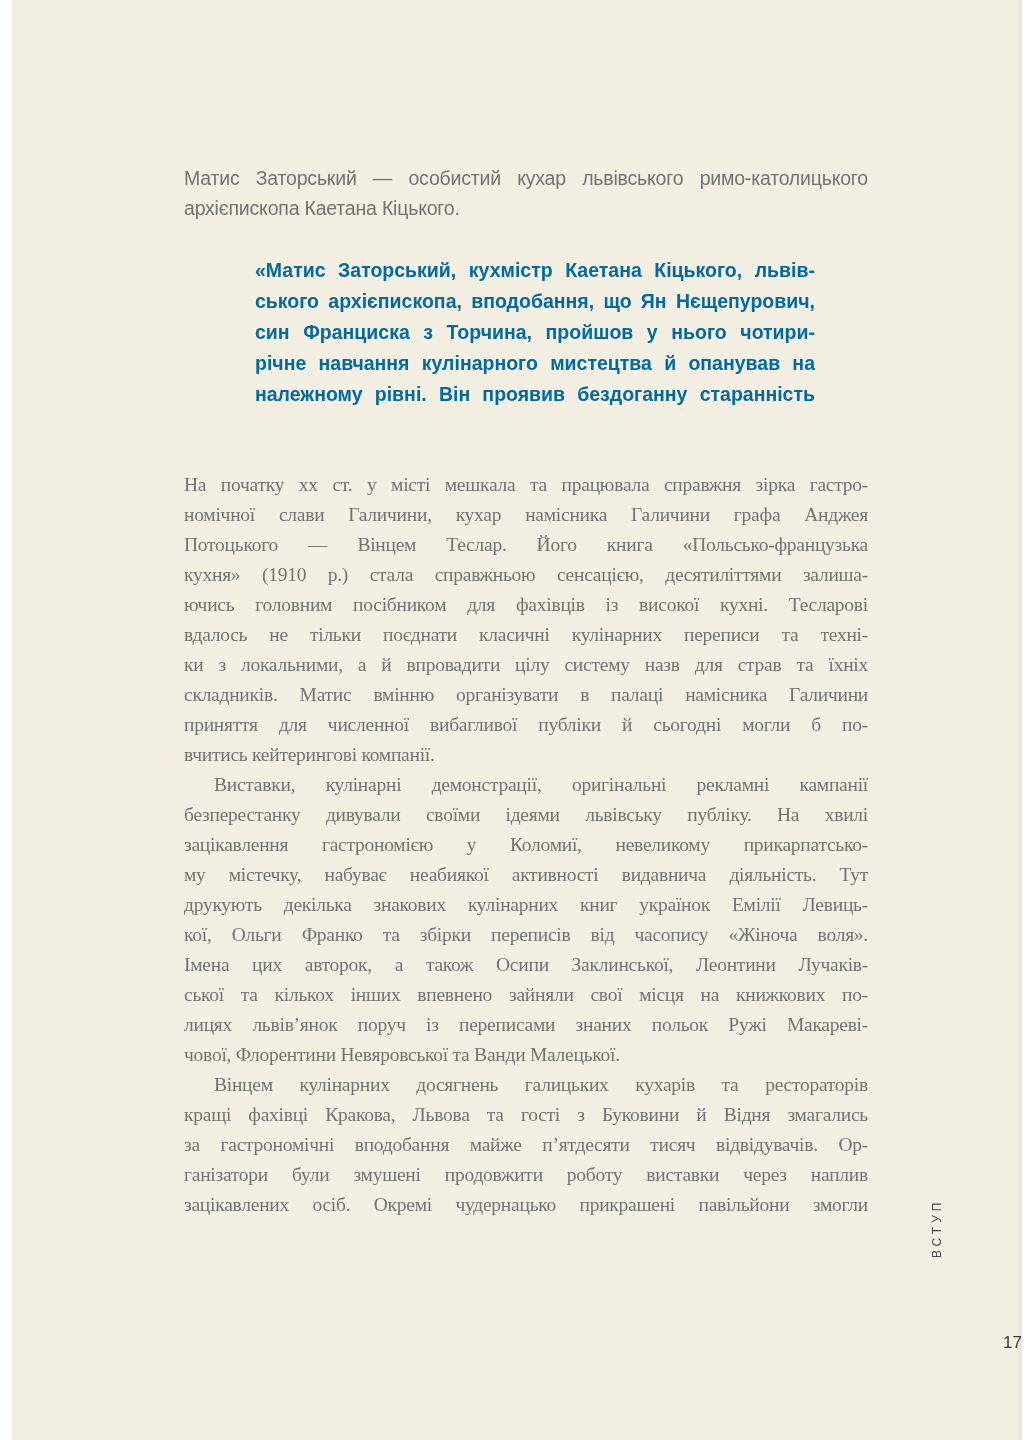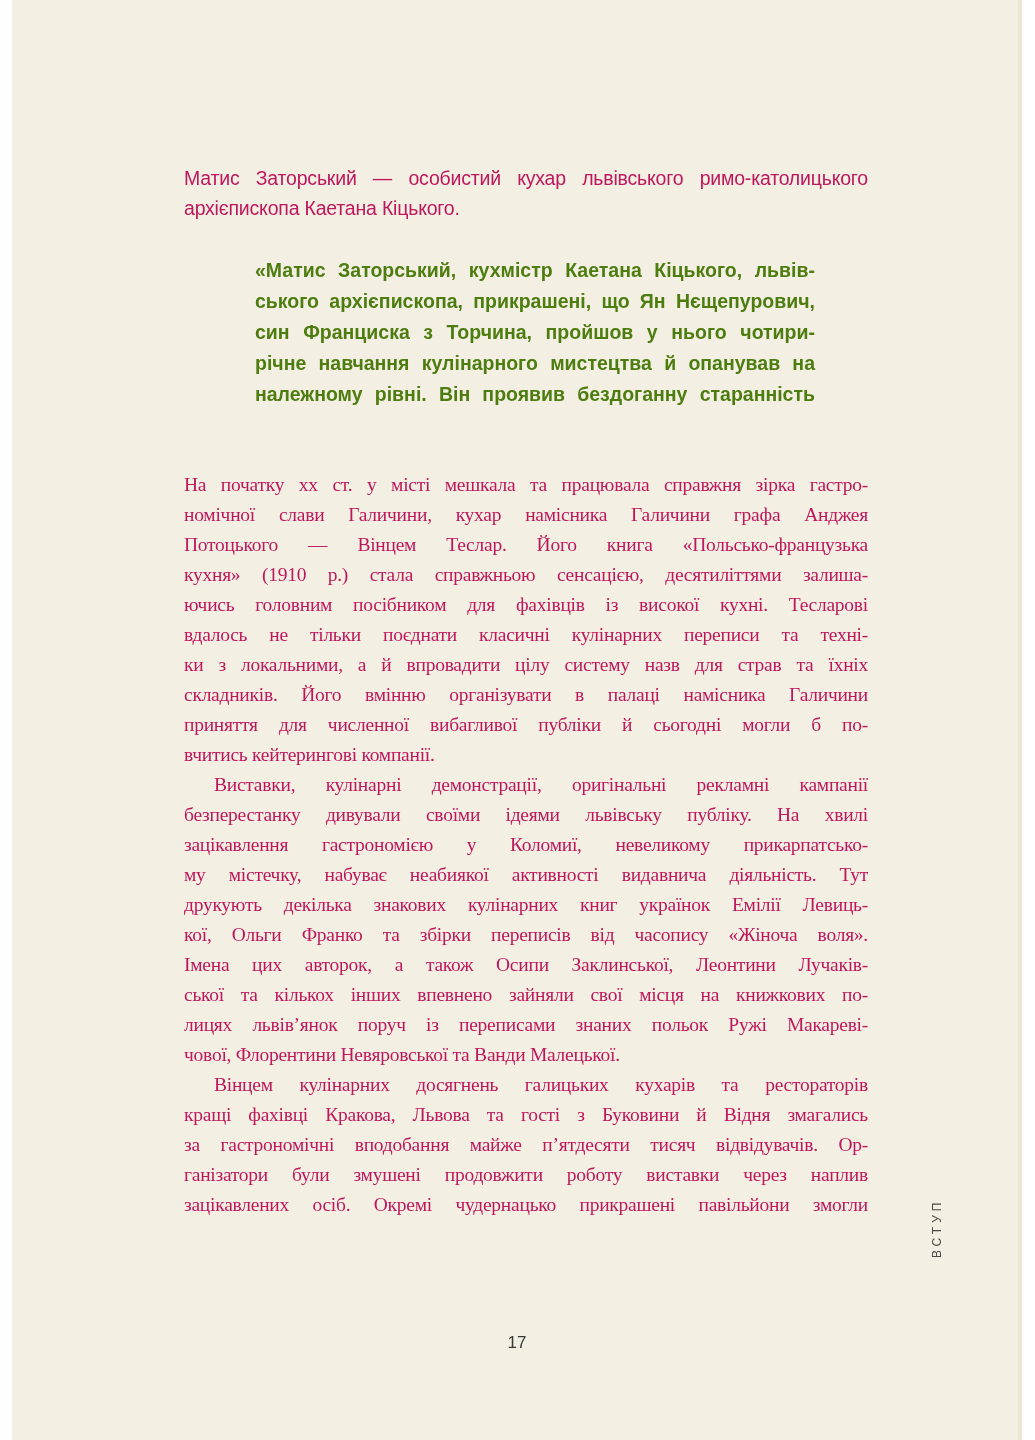--- a/index.html
+++ b/index.html
@@ -27,21 +27,21 @@
       top: 0;
       width: 4px;
       height: 1440px;
       background: #ece6d6;
     }
     .text-block {
       position: absolute;
       left: 172px;
       width: 684px;
       font-family: "Liberation Sans", sans-serif;
-      color: #be185d;
+      color: #737373;
       font-size: 19.5px;
       line-height: 30px;
     }
     .line {
       white-space: nowrap;
       display: block;
       text-align: justify;
       text-align-last: justify;
       height: 30px;
     }
@@ -56,38 +56,38 @@
       font-weight: 300;
       letter-spacing: -0.2px;
     }
     .quote {
       position: absolute;
       left: 243px;
       width: 560px;
       top: 255px;
       font-family: "Liberation Sans", sans-serif;
       font-weight: bold;
-      color: #4d7c0f;
+      color: #0369a1;
       font-size: 19.5px;
       line-height: 31px;
     }
     .quote .line {
       height: 31px;
     }
     .body-text {
       top: 470px;
       letter-spacing: -0.25px;
       font-family: Liberation Serif, serif;
     }
     .page-number {
       position: absolute;
       left: 0;
       width: 1010px;
       top: 1333px;
-      text-align: center;
+      text-align: right;
       font-family: "Liberation Sans", sans-serif;
       font-size: 17px;
       color: #3a3936;
     }
     .running-head {
       position: absolute;
       left: 918px;
       top: 1198px;
       width: 20px;
       height: 60px;
@@ -106,35 +106,35 @@
 <div class="page">
   <div class="page-edge"></div>
 
   <div class="text-block intro">
     <span class="line">Матис Заторський — особистий кухар львівського римо-католицького</span>
     <span class="line last">архієпископа Каетана Кіцького.</span>
   </div>
 
   <div class="quote">
     <span class="line">«Матис Заторський, кухмістр Каетана Кіцького, львів-</span>
-    <span class="line">ського архієпископа, прикрашені, що Ян Нєщепурович,</span>
+    <span class="line">ського архієпископа, вподобання, що Ян Нєщепурович,</span>
     <span class="line">син Франциска з Торчина, пройшов у нього чотири-</span>
     <span class="line">річне навчання кулінарного мистецтва й опанував на</span>
     <span class="line">належному рівні. Він проявив бездоганну старанність</span>
   </div>
 
   <div class="text-block body-text">
     <span class="line">На початку хх ст. у місті мешкала та працювала справжня зірка гастро-</span>
     <span class="line">номічної слави Галичини, кухар намісника Галичини графа Анджея</span>
     <span class="line">Потоцького — Вінцем Теслар. Його книга «Польсько-французька</span>
     <span class="line">кухня» (1910 р.) стала справжньою сенсацією, десятиліттями залиша-</span>
     <span class="line">ючись головним посібником для фахівців із високої кухні. Тесларові</span>
     <span class="line">вдалось не тільки поєднати класичні кулінарних переписи та техні-</span>
     <span class="line">ки з локальними, а й впровадити цілу систему назв для страв та їхніх</span>
-    <span class="line">складників. Його вмінню організувати в палаці намісника Галичини</span>
+    <span class="line">складників. Матис вмінню організувати в палаці намісника Галичини</span>
     <span class="line">приняття для численної вибагливої публіки й сьогодні могли б по-</span>
     <span class="line last">вчитись кейтерингові компанії.</span>
     <span class="line indent">Виставки, кулінарні демонстрації, оригінальні рекламні кампанії</span>
     <span class="line">безперестанку дивували своїми ідеями львівську публіку. На хвилі</span>
     <span class="line">зацікавлення гастрономією у Коломиї, невеликому прикарпатсько-</span>
     <span class="line">му містечку, набуває неабиякої активності видавнича діяльність. Тут</span>
     <span class="line">друкують декілька знакових кулінарних книг українок Емілії Левиць-</span>
     <span class="line">кої, Ольги Франко та збірки переписів від часопису «Жіноча воля».</span>
     <span class="line">Імена цих авторок, а також Осипи Заклинської, Леонтини Лучаків-</span>
     <span class="line">ської та кількох інших впевнено зайняли свої місця на книжкових по-</span>

